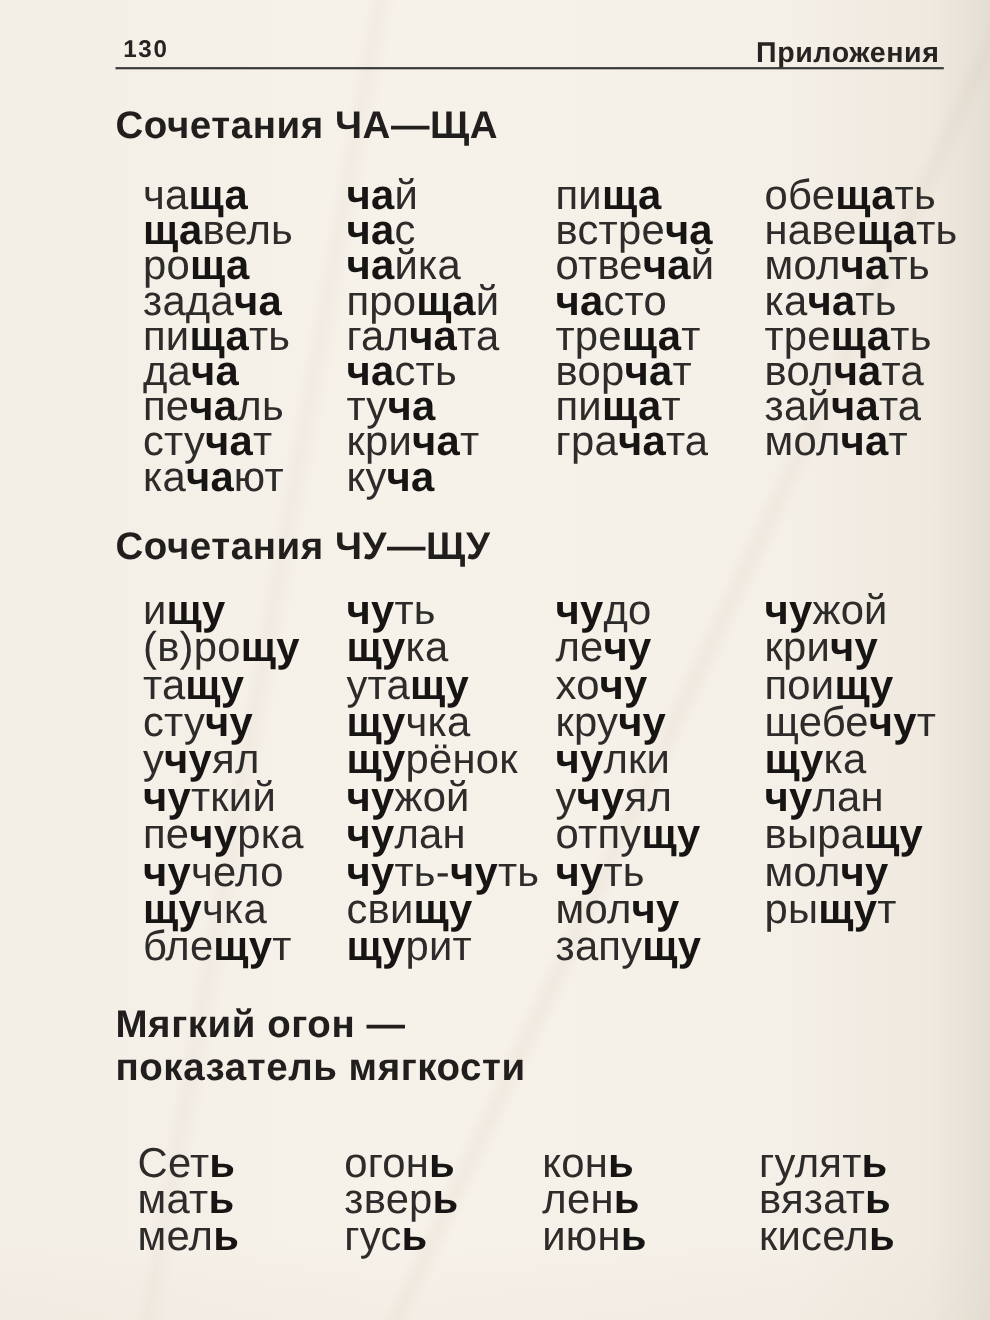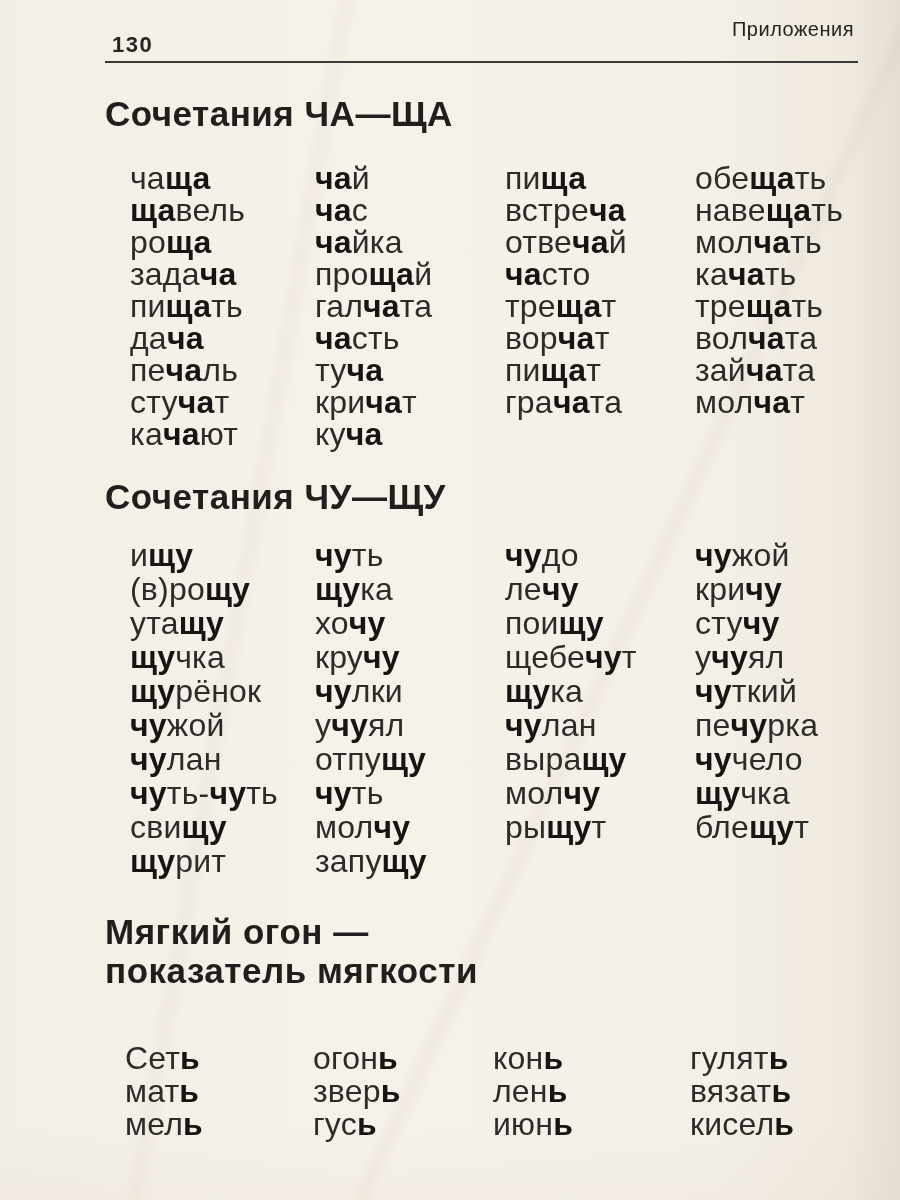--- a/index.html
+++ b/index.html
@@ -29,39 +29,39 @@
     background:
       linear-gradient(115deg, transparent 62%, rgba(190,175,155,.10) 63%, transparent 64%),
       linear-gradient(100deg, transparent 30%, rgba(190,175,155,.08) 31%, transparent 32.5%),
       linear-gradient(0deg, rgba(210,195,175,.07) 0%, transparent 6%);
   }
   .hdr-num{
     position:absolute;left:112px;top:32px;
     font-size:22px;font-weight:700;letter-spacing:1.5px;color:#262422;
   }
   .hdr-right{
-    position:absolute;right:46px;top:18px;
-    font-size:20px;font-weight:400;letter-spacing:.5px;color:#262422;
+    position:absolute;right:46px;top:32px;
+    font-size:26px;font-weight:700;letter-spacing:.5px;color:#262422;
   }
   .hdr-rule{
     position:absolute;left:105px;right:42px;top:61px;height:2px;
     background:var(--rule);
   }
   .section-title{
     position:absolute;left:105px;right:42px;margin:0;
     text-align:left;font-size:35px;font-weight:700;
     letter-spacing:.5px;color:#211f1d;
     white-space:pre-line;line-height:39px;
   }
   #title-0{top:94px;}
   #title-1{top:477px;}
   #title-2{top:912px;}
   .word-grid{
     position:absolute;display:grid;
-    font-size:32px;letter-spacing:.2px;color:var(--text);
+    font-size:38px;letter-spacing:.2px;color:var(--text);
   }
   .word-grid b{font-weight:700;color:var(--bold);}
   #grid-0{left:130px;top:162px;grid-template-columns:185px 190px 190px auto;line-height:32px;}
   #grid-1{left:130px;top:538px;grid-template-columns:185px 190px 190px auto;line-height:34px;}
   #grid-2{left:125px;top:1014px;grid-template-columns:188px 180px 197px auto;line-height:33px;margin-top:28px;}
   .word{white-space:nowrap;}
 </style>
 </head>
 <body>
 
@@ -113,20 +113,21 @@
   <h2 class="section-title" id="title-1">Сочетания ЧУ—ЩУ</h2>
   <div class="word-grid" id="grid-1">
       <span class="word">и<b>щу</b></span>
       <span class="word"><b>чу</b>ть</span>
       <span class="word"><b>чу</b>до</span>
       <span class="word"><b>чу</b>жой</span>
       <span class="word">(в)ро<b>щу</b></span>
       <span class="word"><b>щу</b>ка</span>
       <span class="word">ле<b>чу</b></span>
       <span class="word">кри<b>чу</b></span>
+      <span class="word">та<b>щу</b></span>
       <span class="word">ута<b>щу</b></span>
       <span class="word">хо<b>чу</b></span>
       <span class="word">пои<b>щу</b></span>
       <span class="word">сту<b>чу</b></span>
       <span class="word"><b>щу</b>чка</span>
       <span class="word">кру<b>чу</b></span>
       <span class="word">щебе<b>чу</b>т</span>
       <span class="word">у<b>чу</b>ял</span>
       <span class="word"><b>щу</b>рёнок</span>
       <span class="word"><b>чу</b>лки</span>

